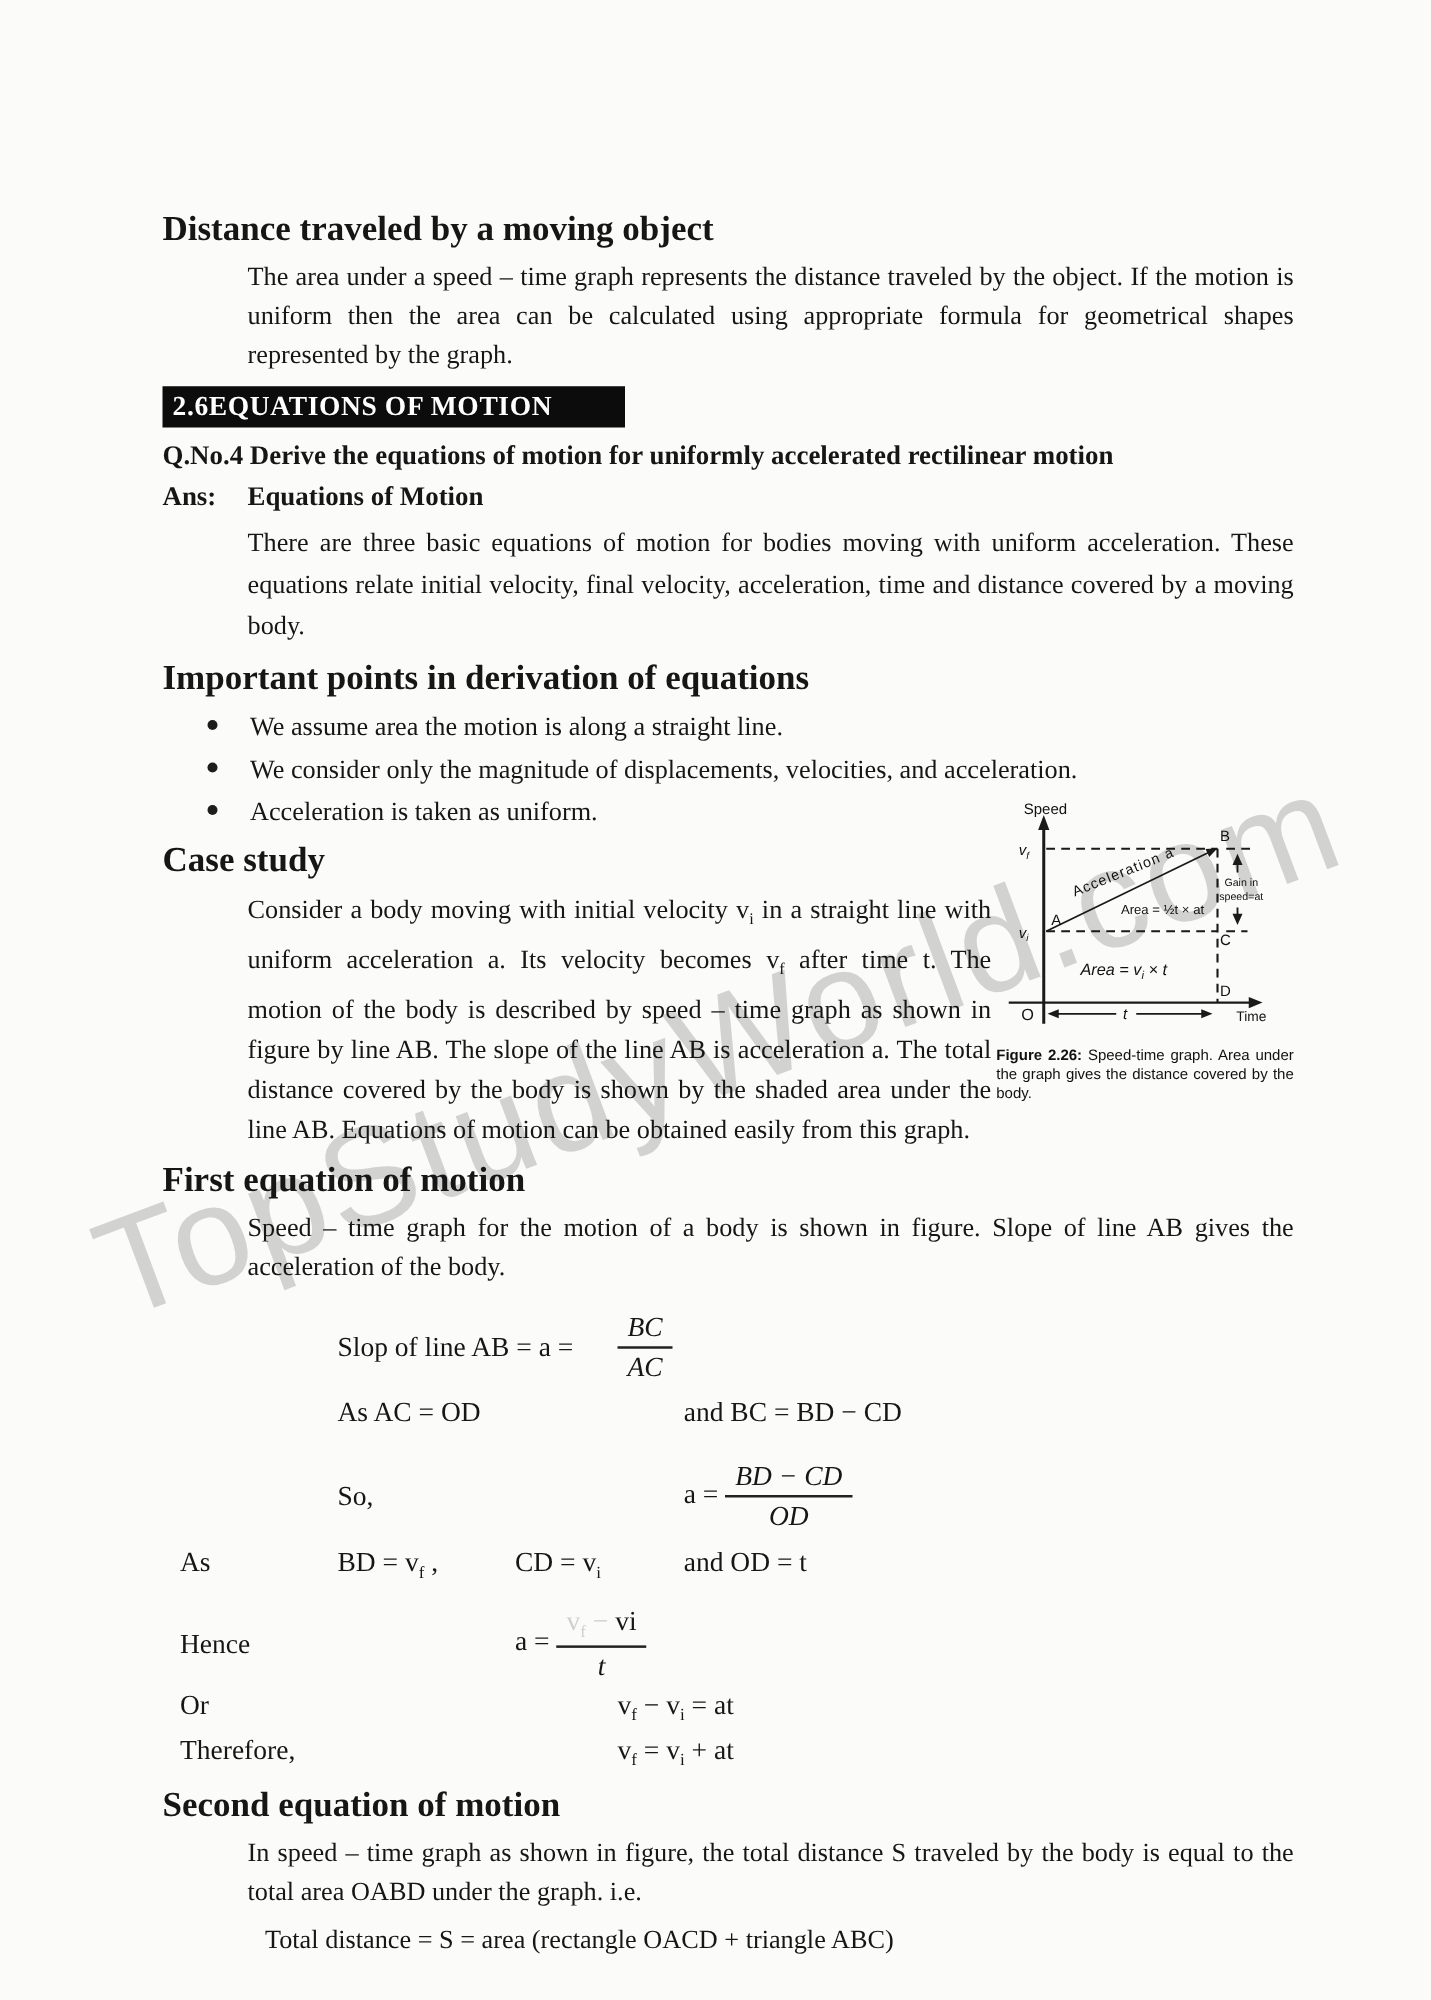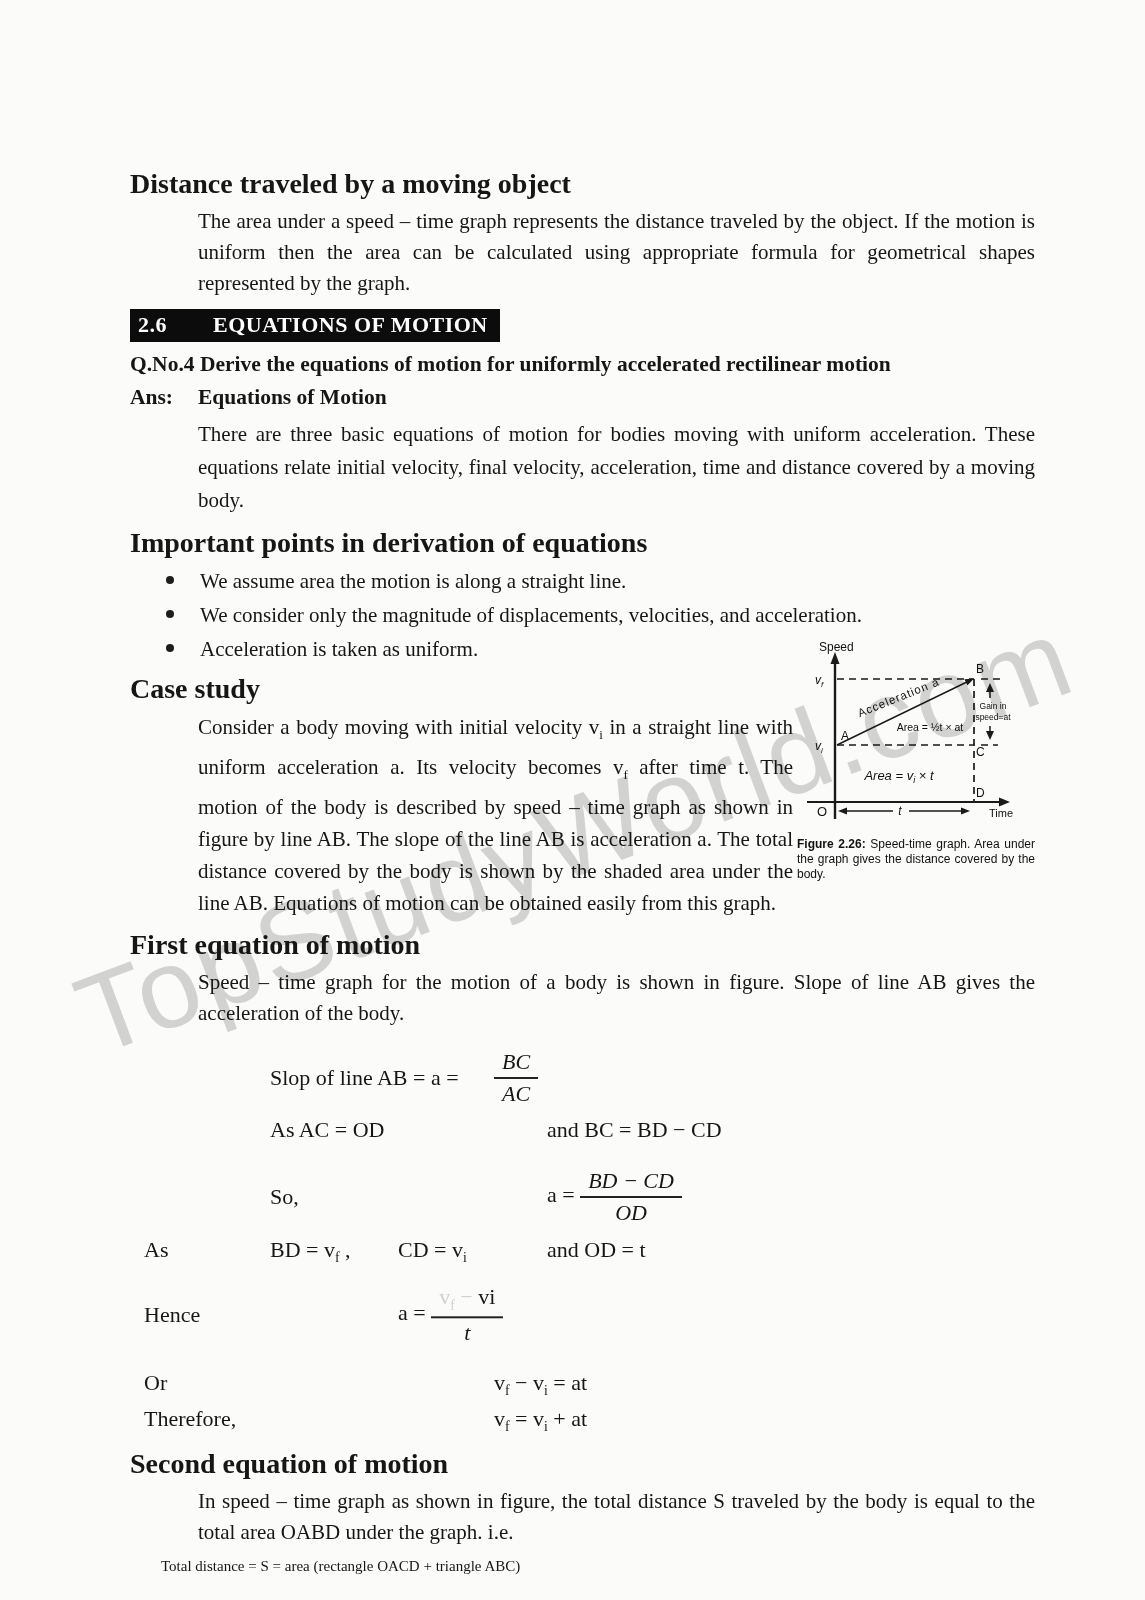--- a/index.html
+++ b/index.html
@@ -21,21 +21,21 @@
 
   h3.head { font-size:28px; font-weight:bold; margin:0 0 6px 0; }
   p.body { font-size:21px; line-height:31px; margin:0 0 10px 0; text-align:justify; }
   .ind { padding-left:68px; }
 
   .section-bar {
     display:flex; align-items:center; background:#0c0c0c; color:#ffffff;
     width:352px; padding:3px 10px 4px 8px; margin:10px 0 10px 0;
     font-weight:bold; font-size:22px; letter-spacing:0.5px;
   }
-  .section-bar .sec-num { margin-right:46px; }
+  .section-bar .sec-num { }
 
   .q-line { font-size:21.5px; font-weight:bold; margin:4px 0 8px 0; }
   .ans-row { display:flex; font-size:21.5px; font-weight:bold; margin:2px 0 8px 0; }
   .ans-row .ans-label { width:68px; }
 
   ul.points { list-style:none; margin:4px 0 8px 0; padding:0 0 0 36px; }
   ul.points li { display:flex; align-items:baseline; font-size:21px; line-height:32px; margin-bottom:2px; }
   ul.points .bullet { flex:0 0 auto; width:8px; height:8px; border-radius:50%; background:#1d1d1d; margin-right:26px; position:relative; top:-4px; }
 
   .case-block { position:relative; }
@@ -47,33 +47,33 @@
   .fig-caption { font-size:12px; line-height:15px; color:#111; margin-top:2px; text-align:justify; }
   .fig-caption .cap-bold { font-weight:bold; }
   .case-block p.body { line-height:32px; }
 
   .clear { clear:both; }
 
   
   .eq-row { position:relative; font-size:22px; }
   .eq-row .at0   { position:absolute; left:14px; }
   .eq-row .at140 { position:absolute; left:140px; }
-  .eq-row .at280 { position:absolute; left:268px; }
+  .eq-row .at280 { position:absolute; left:282px; }
   .eq-row .at350 { position:absolute; left:364px; }
   .eq-row .at412 { position:absolute; left:417px; }
   .eq-row .mid   { top:50%; transform:translateY(-50%); }
   .frac { display:inline-flex; flex-direction:column; align-items:center; vertical-align:middle; }
   .frac .num { padding:0 8px 2px 8px; border-bottom:2px solid #222; }
   .frac .den { padding-top:2px; }
   .it { font-style:italic; }
   .faint { color:rgba(50,50,50,0.22); }
   sub { font-size:0.62em; }
 
   .second-p { line-height:33px; }
-  .total-line { font-size:15px; margin:6px 0 0 31px; }
+  .total-line { font-size:21px; margin:6px 0 0 82px; }
 </style>
 </head>
 <body>
 
 <div class="page">
 
   <div class="watermark">TopStudyWorld.com</div>
 
   <div class="content">
 
@@ -208,21 +208,21 @@
       <span class="at0 mid">Hence</span>
       <span class="at280 mid">
         <span>a =</span>
         <span class="frac">
             <span class="num"><span class="faint">v<sub>f</sub> −</span> <span>vi</span></span>
             <span class="den it">t</span>
           </span>
       </span>
     </div>
 
-    <div class="eq-row" style="height:36px;margin-top:19px;">
+    <div class="eq-row" style="height:36px;">
       <span class="at0">Or</span>
       <span class="at350">v<sub>f</sub> − v<sub>i</sub> = at</span>
     </div>
 
     <div class="eq-row" style="height:36px;">
       <span class="at0">Therefore,</span>
       <span class="at350">v<sub>f</sub> = v<sub>i</sub> + at</span>
     </div>
 
     <h3 class="head" style="margin-top:6px;">Second equation of motion</h3>

